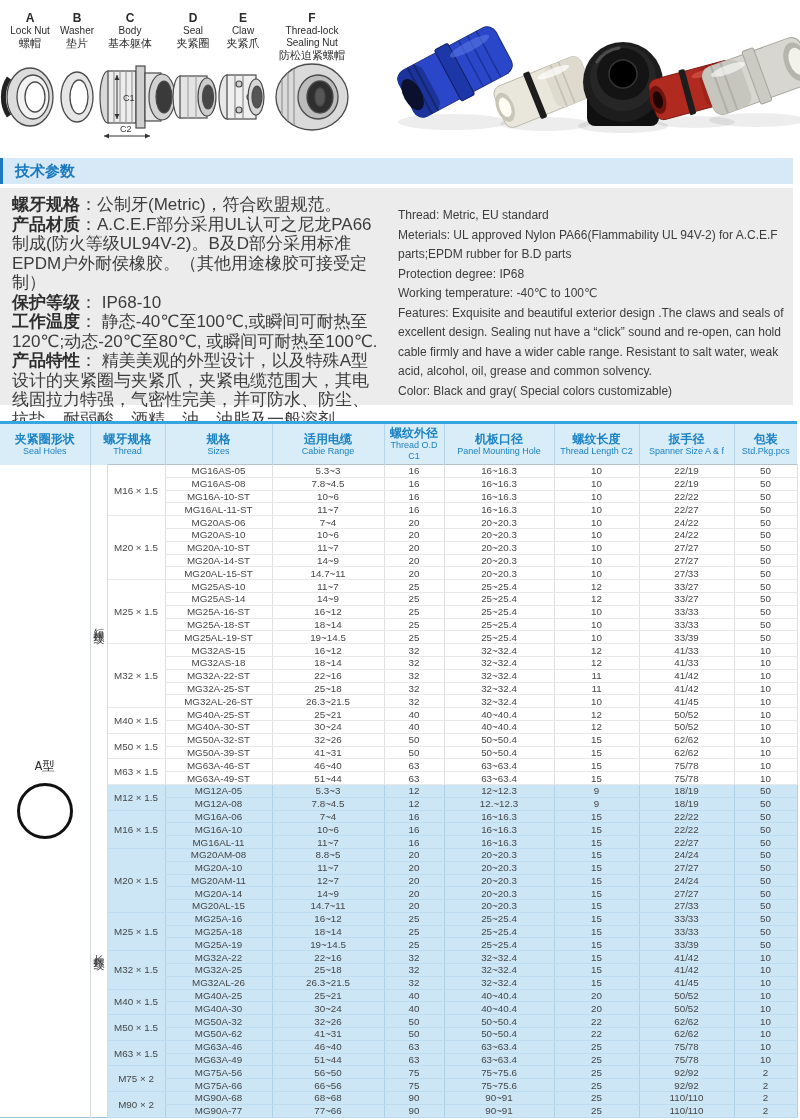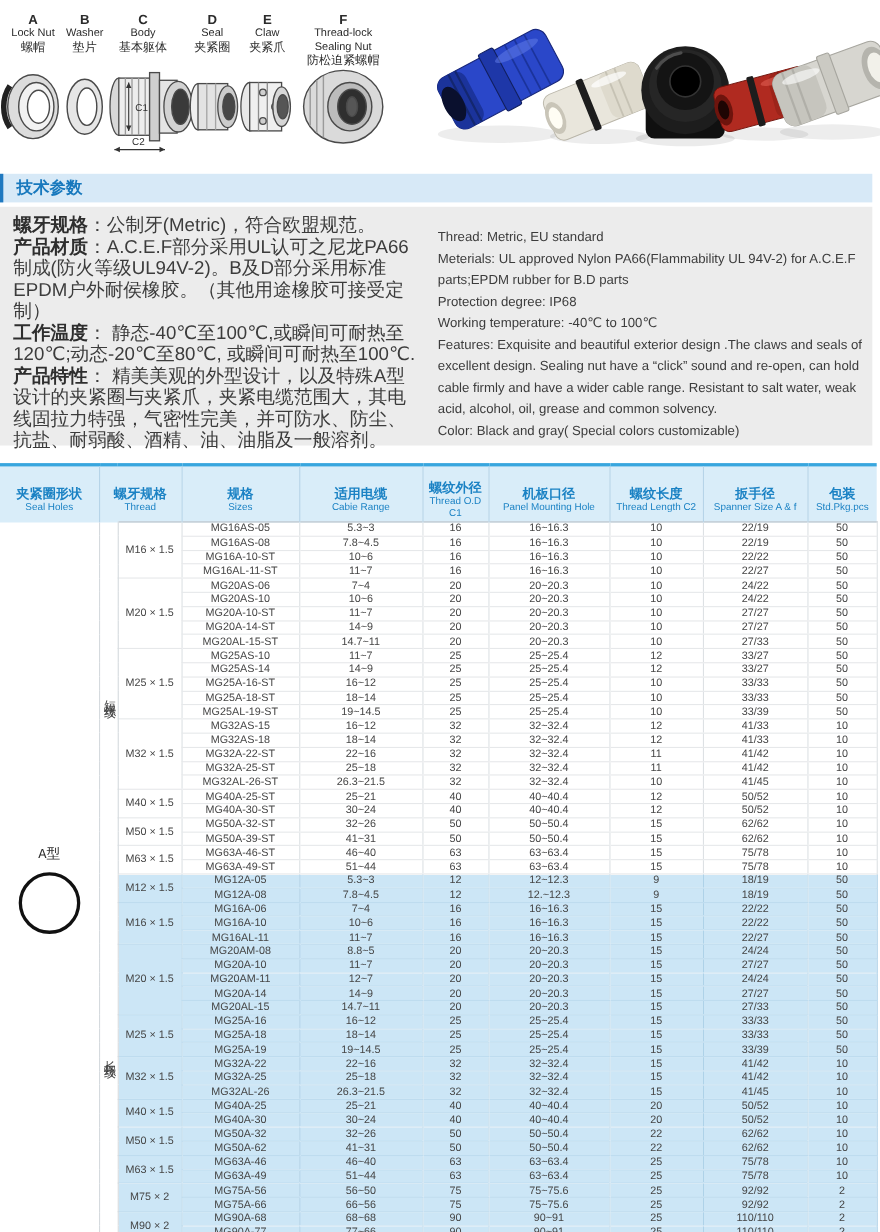--- a/index.html
+++ b/index.html
@@ -27,21 +27,21 @@
   .tp-en { flex:1; padding:18px 8px 0 6px; }
   .tp-en p { font-size:12px; line-height:19.5px; color:#3c3c3c; }
 
   
   .spec-table-wrap { position:absolute; top:421px; left:0; width:797px; }
   table.spec { width:797px; border-collapse:collapse; table-layout:fixed; }
   table.spec thead tr { height:33px; }
   table.spec thead th { background:var(--header-bg,#d9edf9); border-top:3px solid var(--accent,#38a6de);
       border-left:1px solid #b6d4e8; vertical-align:middle; padding:2px 0; }
   table.spec thead th:first-child { border-left:none; }
-  .th-cn { font-size:12px; font-weight:bold; color:var(--header-text,#1b82c4); line-height:14px;margin-top:10px; }
+  .th-cn { font-size:12px; font-weight:bold; color:var(--header-text,#1b82c4); line-height:14px; }
   .th-en { font-size:9px; font-weight:normal; color:var(--header-text,#1b82c4); line-height:11px; }
   table.spec td { height:12.8px; padding:0; font-size:9.8px; line-height:11px; color:#454545;
       text-align:center; vertical-align:middle; overflow:hidden; white-space:nowrap; }
   
   tr.s1 td { background:#fff; border-left:1px solid #dde1e4; border-bottom:1px solid #e6e8ea; }
   tr.s1.grp td { border-top:1px solid #b9c1c7; }
   
   tr.s2 td { background:var(--sec2-bg,#cce6f6); border-left:1px solid #aed2e8; border-bottom:1px solid #bedcef; }
   tr.s2.grp td { border-top:1px solid #97c0d9; }
   tr.sec2start td { border-top:1px solid #8fbcd8; }
@@ -235,20 +235,21 @@
   </div>
 
   <div class="tp-bar">
     <div class="tp-title">技术参数</div>
   </div>
 
   <div class="tp-panel">
     <div class="tp-zh" id="tp-zh">
         <p><b>螺牙规格</b>：公制牙(Metric)，符合欧盟规范。</p>
         <p><b>产品材质</b>：A.C.E.F部分采用UL认可之尼龙PA66制成(防火等级UL94V-2)。B及D部分采用标准EPDM户外耐侯橡胶。（其他用途橡胶可接受定制）</p>
+        <p><b>保护等级</b>： IP68-10</p>
         <p><b>工作温度</b>： 静态-40℃至100℃,或瞬间可耐热至120℃;动态-20℃至80℃, 或瞬间可耐热至100℃.</p>
         <p><b>产品特性</b>： 精美美观的外型设计，以及特殊A型设计的夹紧圈与夹紧爪，夹紧电缆范围大，其电线固拉力特强，气密性完美，并可防水、防尘、抗盐、耐弱酸、酒精、油、油脂及一般溶剂。</p>
       </div>
     <div class="tp-en" id="tp-en">
         <p>Thread: Metric, EU standard</p>
         <p>Meterials: UL approved Nylon PA66(Flammability UL 94V-2) for A.C.E.F parts;EPDM rubber for B.D parts</p>
         <p>Protection degree: IP68</p>
         <p>Working temperature: -40℃ to 100℃</p>
         <p>Features: Exquisite and beautiful exterior design .The claws and seals of excellent design. Sealing nut have a “click” sound and re-open, can hold cable firmly and have a wider cable range. Resistant to salt water, weak acid, alcohol, oil, grease and common solvency.</p>
         <p>Color: Black and gray( Special colors customizable)</p>

